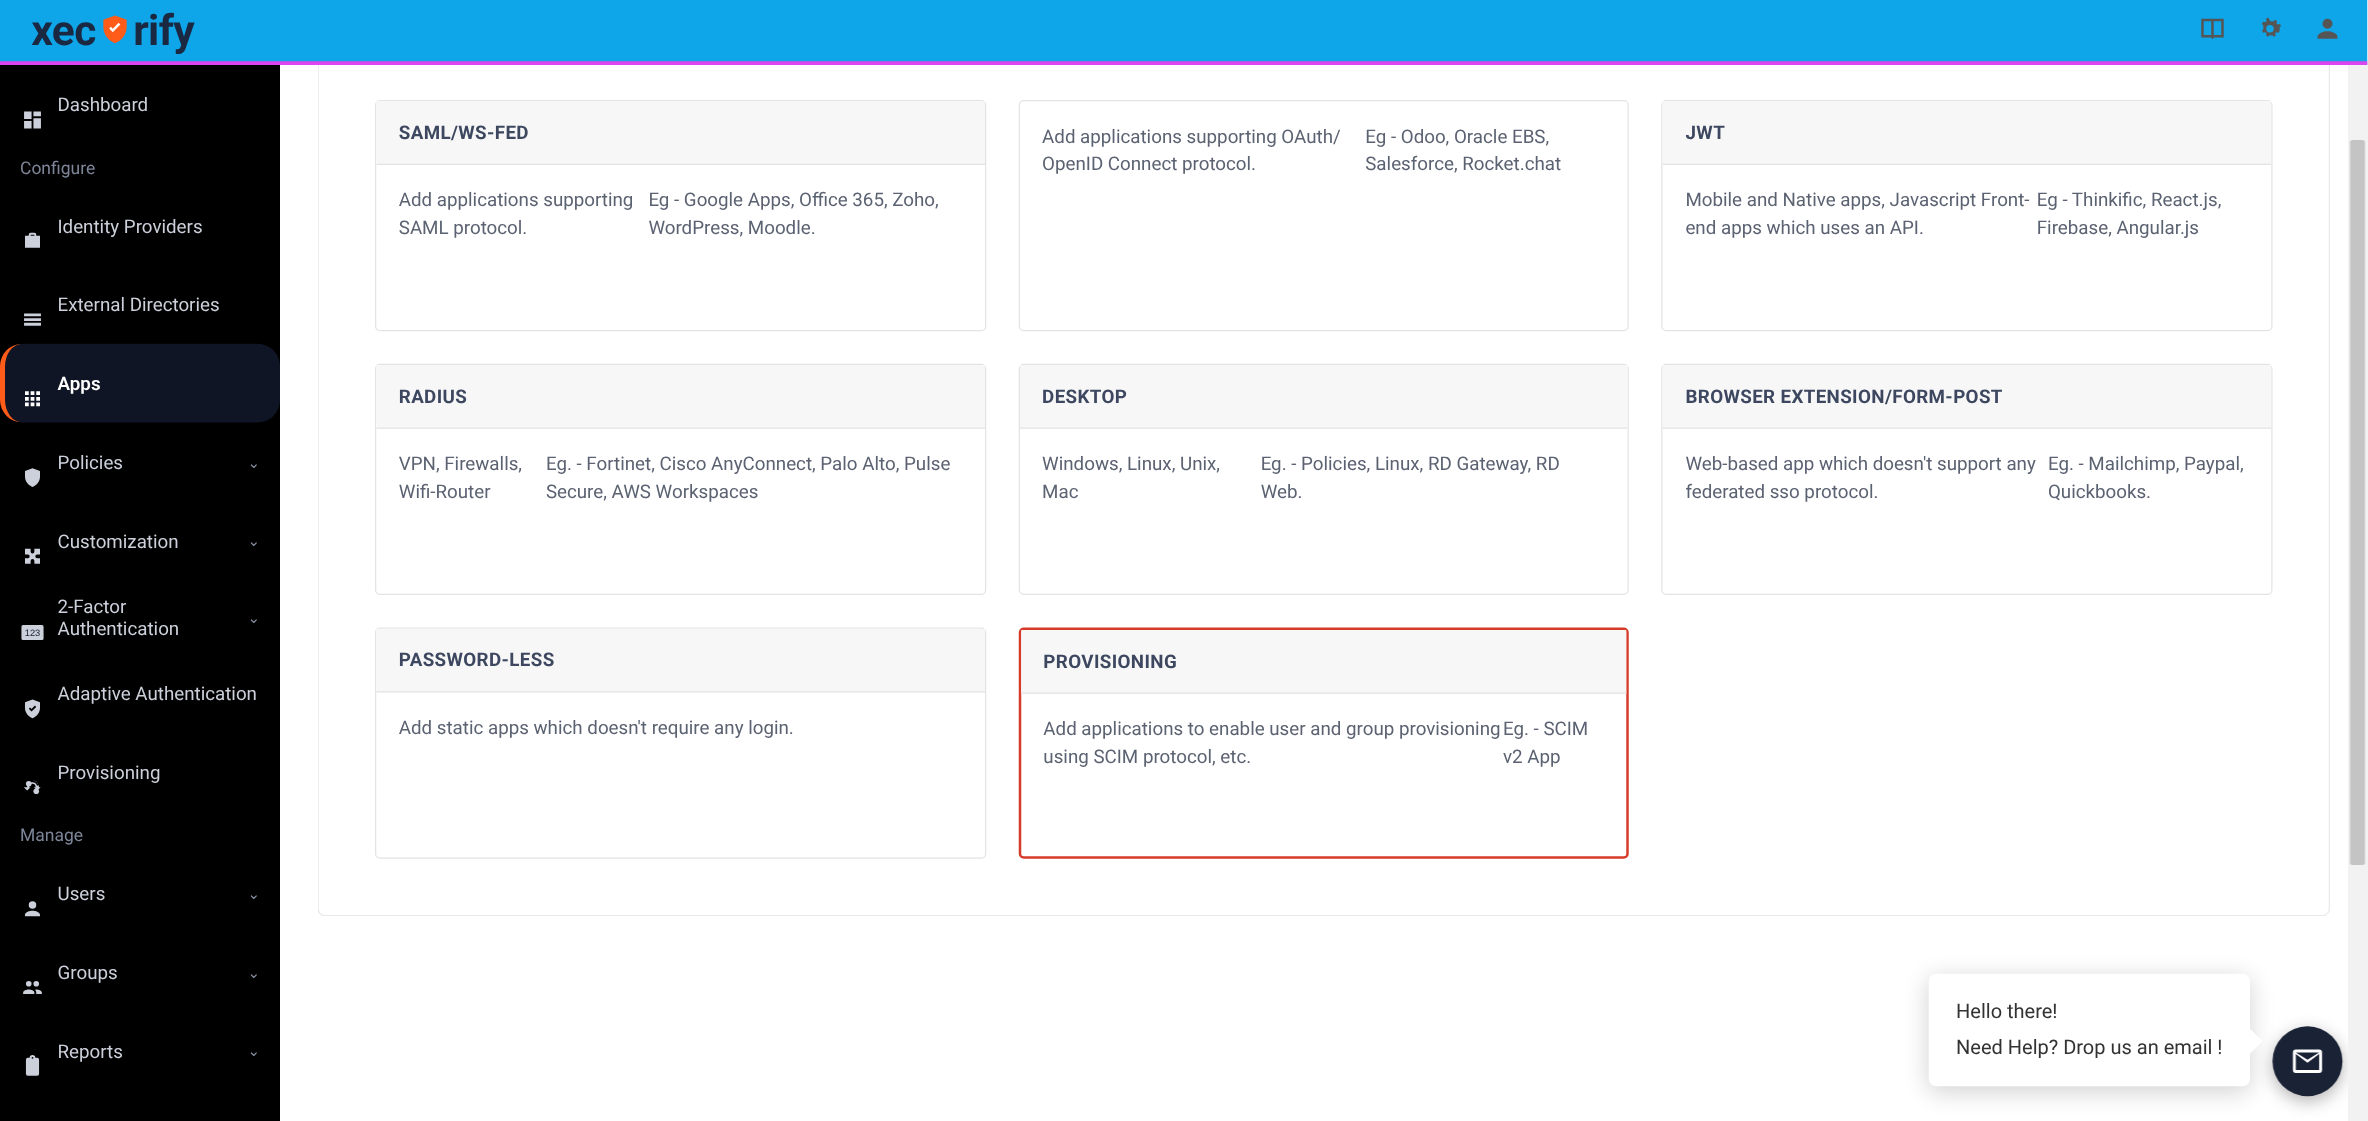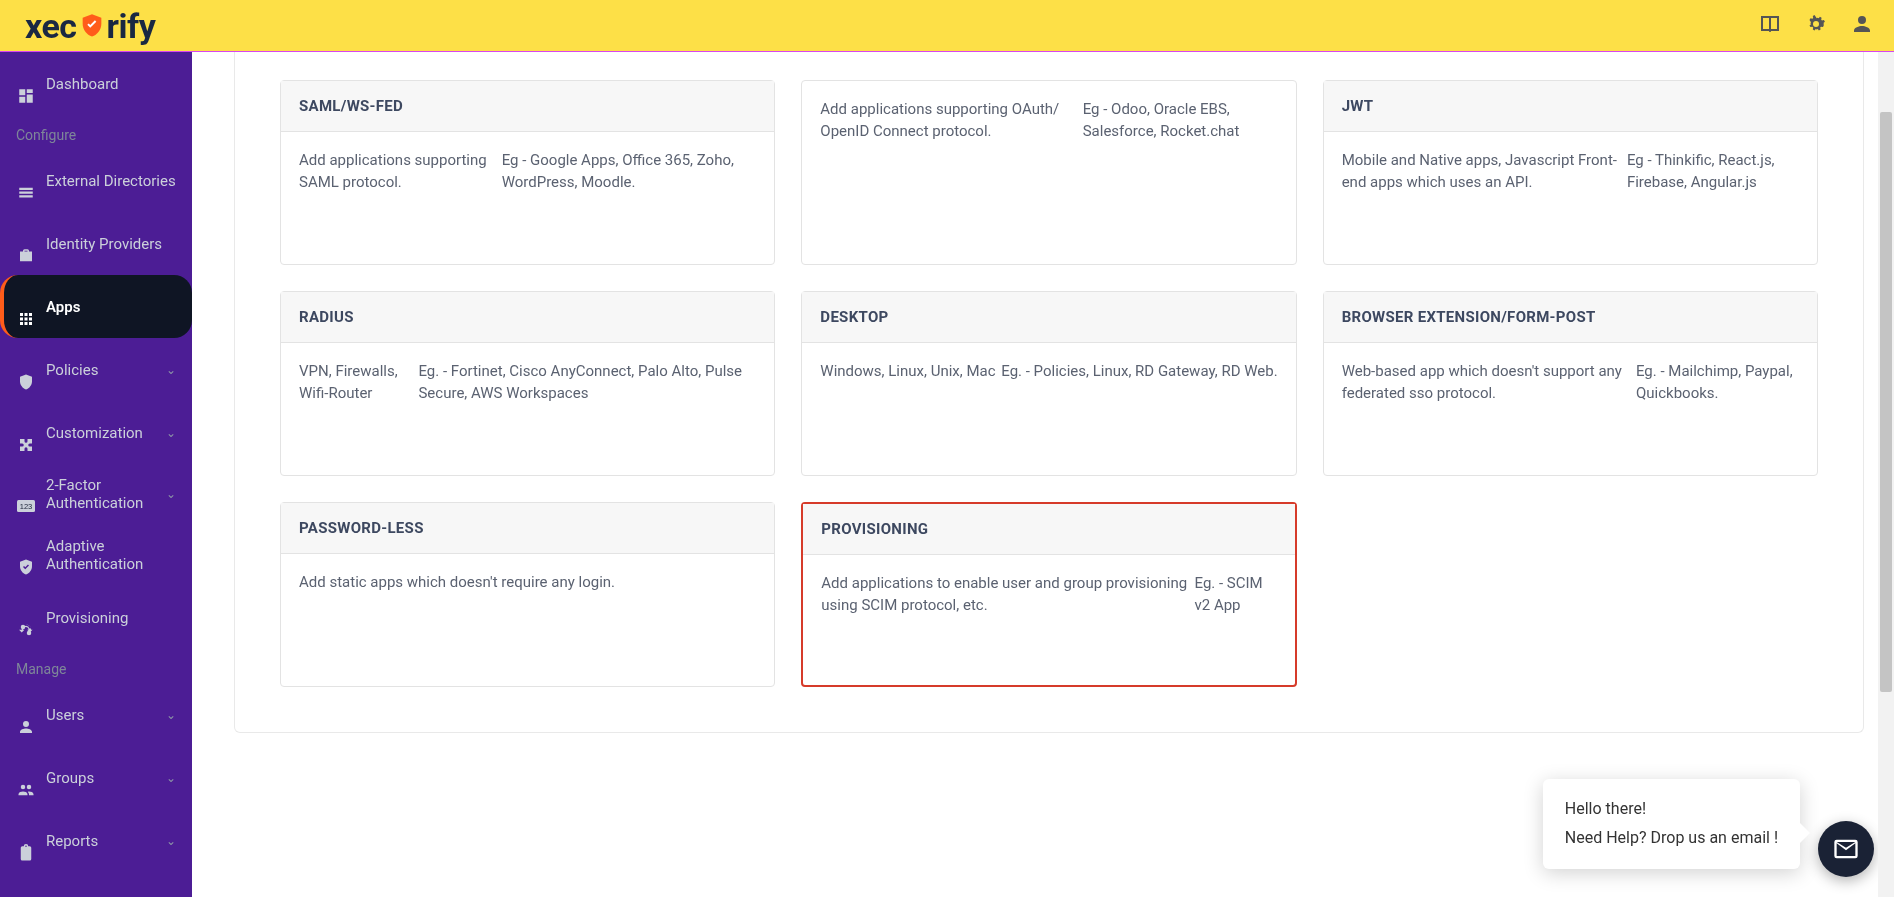--- a/index.html
+++ b/index.html
@@ -6,47 +6,47 @@
 body {
   font-family: -apple-system, BlinkMacSystemFont, "Segoe UI", Roboto, Arial, sans-serif;
   background: #fff;
   color: #333;
   overflow: hidden;
   width: 1894px;
   height: 897px;
 }
 .topbar {
   height: 52px;
-  border-bottom: 1px solid #d946ef;
+  border-bottom: 3px solid #d946ef;
   display: flex;
   align-items: center;
   justify-content: space-between;
   padding: 0 20px 0 25px;
-  background: #fde047;
+  background: #0ea5e9;
 }
 .logo {
   font-size: 34px;
   font-weight: 700;
   color: #1a2842;
   letter-spacing: -0.5px;
   display: flex;
   align-items: center;
 }
 .logo .shield {
   display: inline-block;
   margin: 0 1px;
   position: relative;
   top: 2px;
 }
 .topbar-right { display: flex; gap: 22px; align-items: center; }
 .topbar-icon { color: #555; cursor: pointer; }
 .container { display: flex; height: calc(100% - 52px); }
 .sidebar {
-  width: 192px;
-  background: #4c1d95;
+  width: 224px;
+  background: #000000;
   color: #cbd0da;
   overflow-y: auto;
   flex-shrink: 0;
 }
 .sidebar-item {
   display: flex;
   align-items: center;
   padding: 10px 16px;
   cursor: pointer;
   font-size: 15px;
@@ -67,21 +67,20 @@
   padding: 12px 16px 6px;
   font-size: 14px;
   color: #7e8699;
 }
 .main {
   flex: 1;
   background: #fff;
   overflow-y: auto;
   padding: 0 30px 30px;
   position: relative;
-  margin-left: 12px;
 }
 .main-inner {
   background: #fff;
   border: 1px solid #e9e9e9;
   border-top: none;
   border-radius: 0 0 6px 6px;
   padding: 28px 45px 45px;
   margin-top: 0;
 }
 .cards-grid {
@@ -212,32 +211,32 @@
           <svg width="18" height="18" viewBox="0 0 24 24" fill="#cbd0da">
             <path d="M3 3h8v8H3zM13 3h8v5h-8zM13 10h8v11h-8zM3 13h8v8H3z"></path>
           </svg>
         </span>
       <span class="label">Dashboard</span>
     </div>
     <div class="sidebar-section">Configure</div>
     <div class="sidebar-item">
       <span class="icon">
           <svg width="18" height="18" viewBox="0 0 24 24" fill="#cbd0da">
+            <path d="M10 3h4a2 2 0 012 2v1h4v13H4V6h4V5a2 2 0 012-2zm0 3h4V5h-4v1z"></path>
+          </svg>
+        </span>
+      <span class="label">Identity Providers</span>
+    </div>
+    <div class="sidebar-item">
+      <span class="icon">
+          <svg width="18" height="18" viewBox="0 0 24 24" fill="#cbd0da">
             <path d="M3 5h18v3H3zM3 10h18v3H3zM3 15h18v3H3z"></path>
           </svg>
         </span>
       <span class="label">External Directories</span>
-    </div>
-    <div class="sidebar-item">
-      <span class="icon">
-          <svg width="18" height="18" viewBox="0 0 24 24" fill="#cbd0da">
-            <path d="M10 3h4a2 2 0 012 2v1h4v13H4V6h4V5a2 2 0 012-2zm0 3h4V5h-4v1z"></path>
-          </svg>
-        </span>
-      <span class="label">Identity Providers</span>
     </div>
     <div class="sidebar-item active">
       <span class="icon">
           <svg width="18" height="18" viewBox="0 0 24 24" fill="#fff">
             <path d="M4 4h4v4H4zM10 4h4v4h-4zM16 4h4v4h-4zM4 10h4v4H4zM10 10h4v4h-4zM16 10h4v4h-4zM4 16h4v4H4zM10 16h4v4h-4zM16 16h4v4h-4z"></path>
           </svg>
         </span>
       <span class="label">Apps</span>
     </div>
     <div class="sidebar-item">

